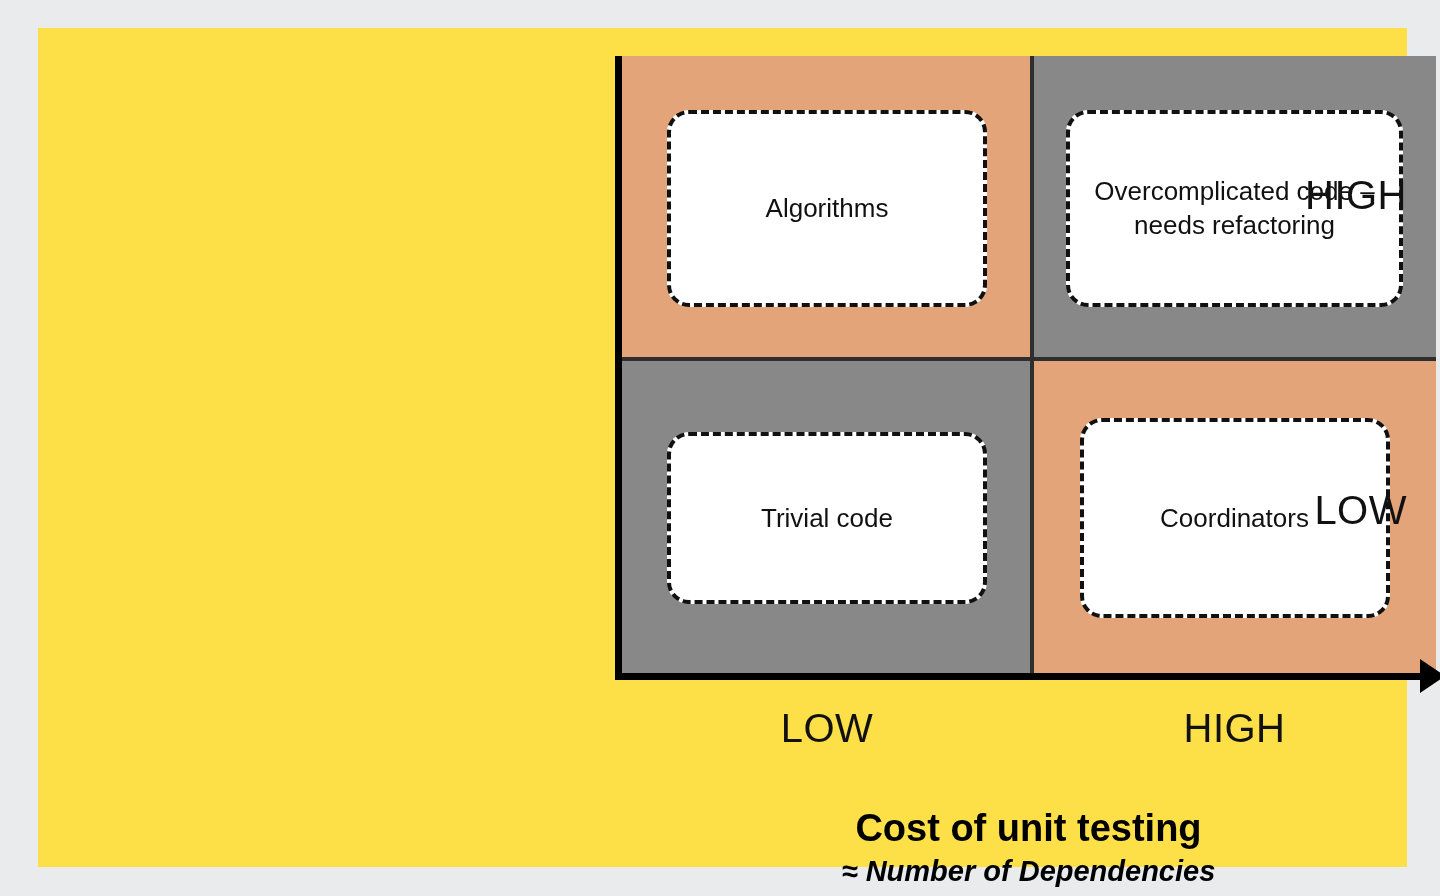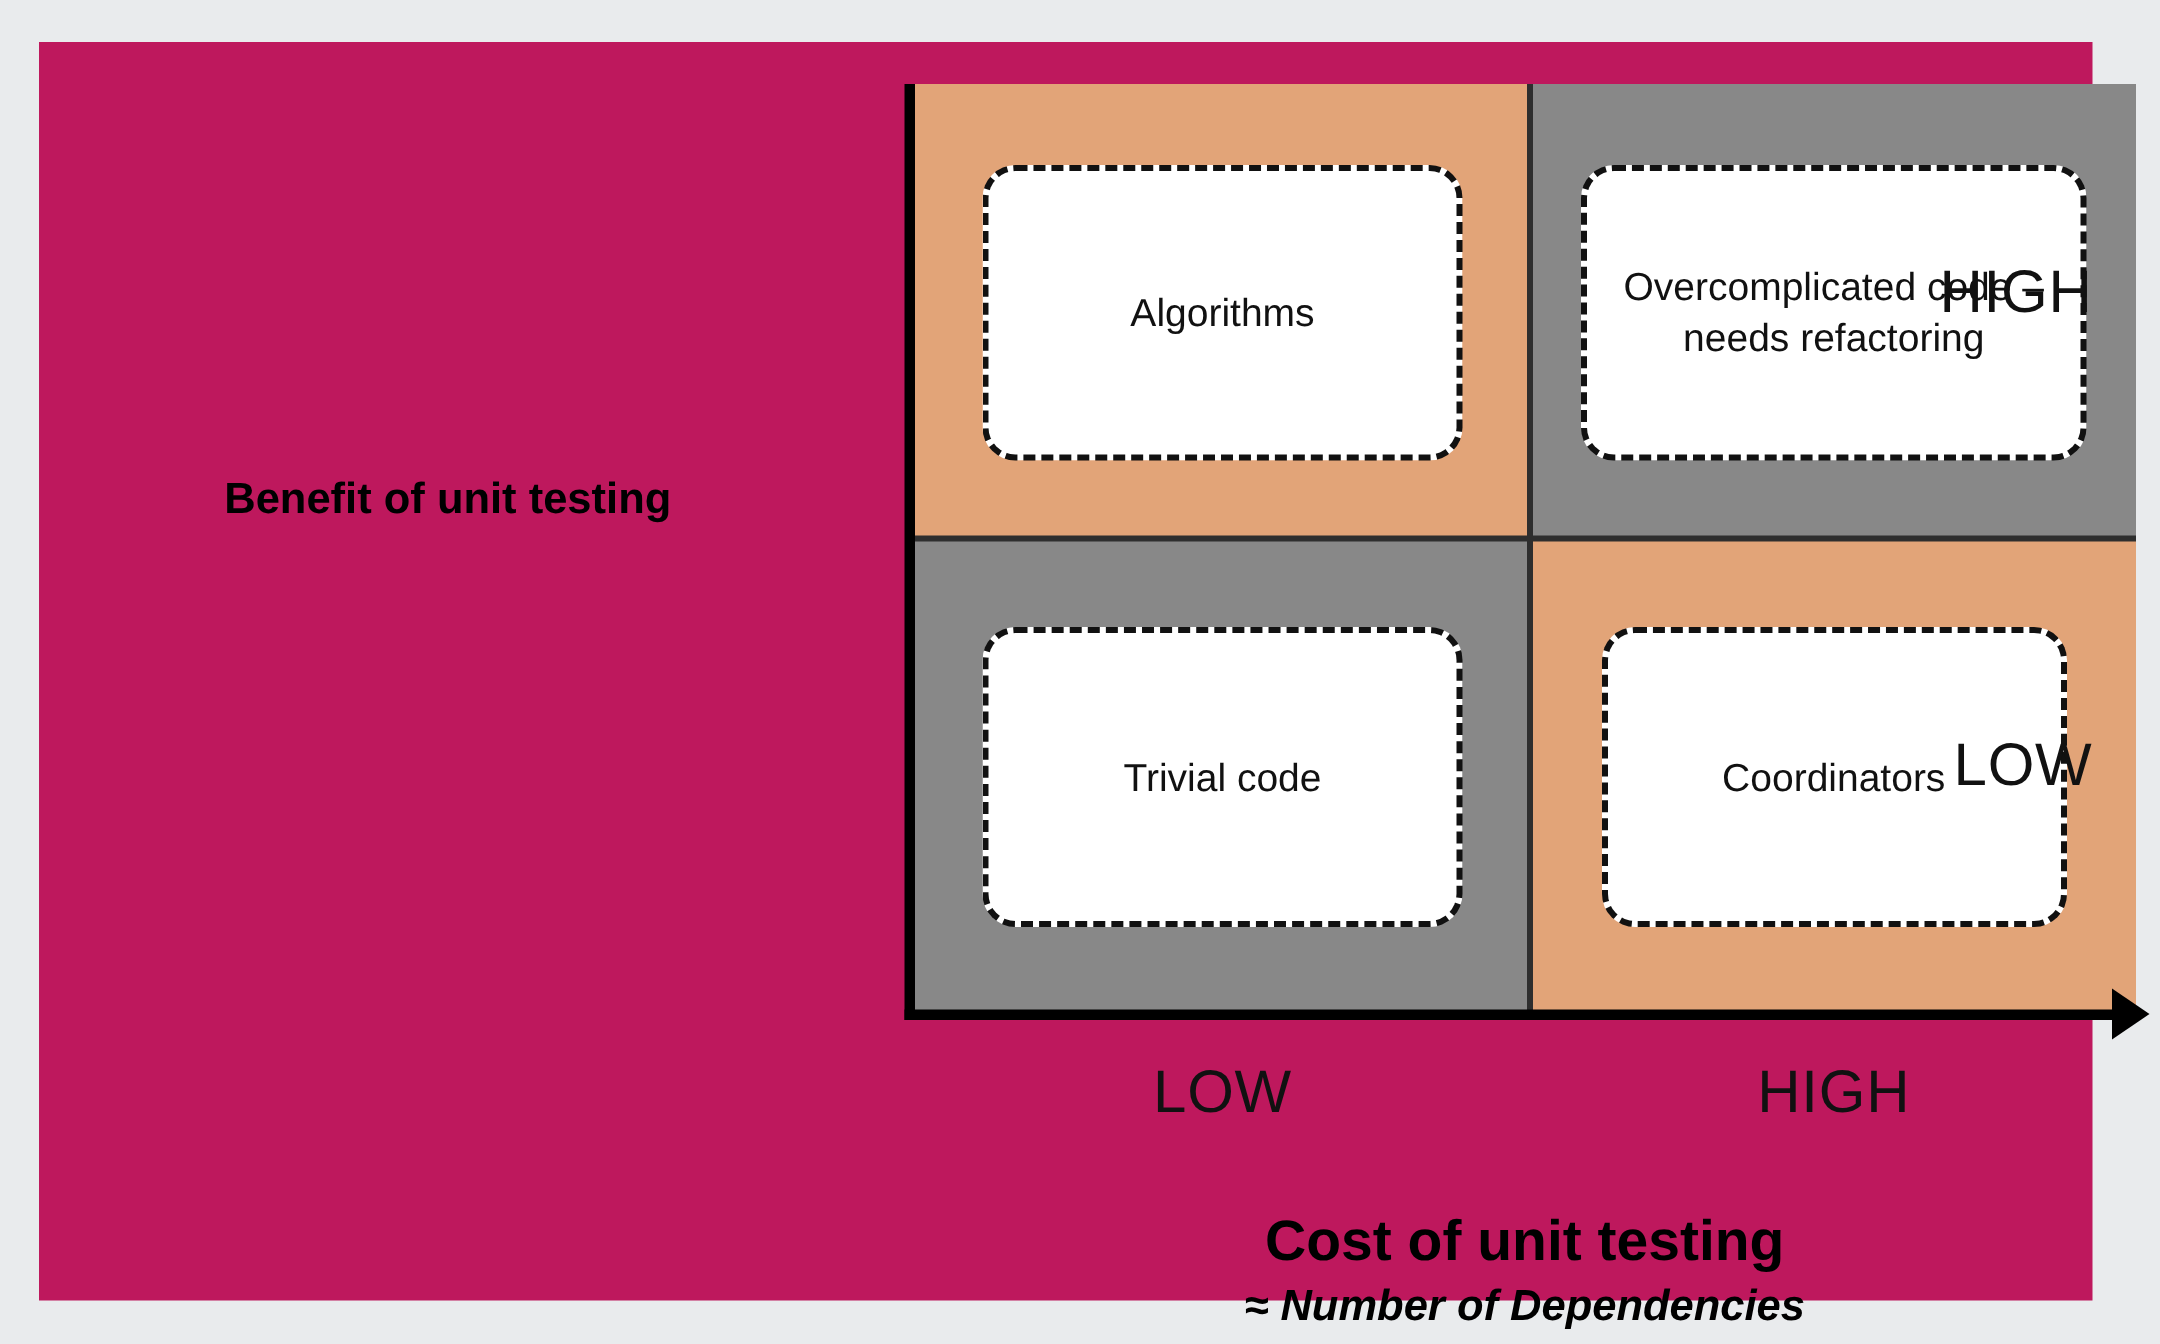--- a/index.html
+++ b/index.html
@@ -17,25 +17,25 @@
   #canvas {
     position: relative;
     width: 1440px;
     height: 896px;
     overflow: hidden;
   }
 
   
   #slide {
     position: absolute;
-    left: 26px;
+    left: 38px;
     top: 28px;
     width: 1369px;
     height: 839px;
-    background: #be185d;
+    background: #fde047;
   }
 
   
   #matrix {
     position: absolute;
     left: 583px;
     top: 28px;
     width: 815px;
     height: 620px;
   }
@@ -79,21 +79,21 @@
     align-items: center;
     justify-content: center;
     text-align: center;
     color: #111111;
     font-size: 26px;
     line-height: 1.32;
     padding: 6px 14px;
   }
   .card-tl { width: 320px; height: 197px; }
   .card-tr { width: 337px; height: 197px; }
-  .card-bl { width: 320px; height: 200px; }
+  .card-bl { width: 320px; height: 172px; }
   .card-br { width: 310px; height: 200px; }
 
   
   #axis-y {
     position: absolute;
     left: 577px;
     top: 28px;
     width: 7px;
     height: 624px;
     background: #000000;
@@ -222,21 +222,20 @@
     </div>
 
     <div id="axis-y"></div>
     <div id="axis-x"></div>
     <div id="axis-x-arrow"></div>
 
     <div class="y-tick" id="y-tick-high">HIGH</div>
     <div class="y-tick" id="y-tick-low">LOW</div>
 
     <div id="y-title">
-      <div id="y-title-main">Benefit of unit testing</div>
     </div>
 
     <div class="x-tick" id="x-tick-low">LOW</div>
     <div class="x-tick" id="x-tick-high">HIGH</div>
 
     <div id="x-title">
       <div id="x-title-main">Cost of unit testing</div>
       <div id="x-title-sub">≈ Number of Dependencies</div>
     </div>
 

